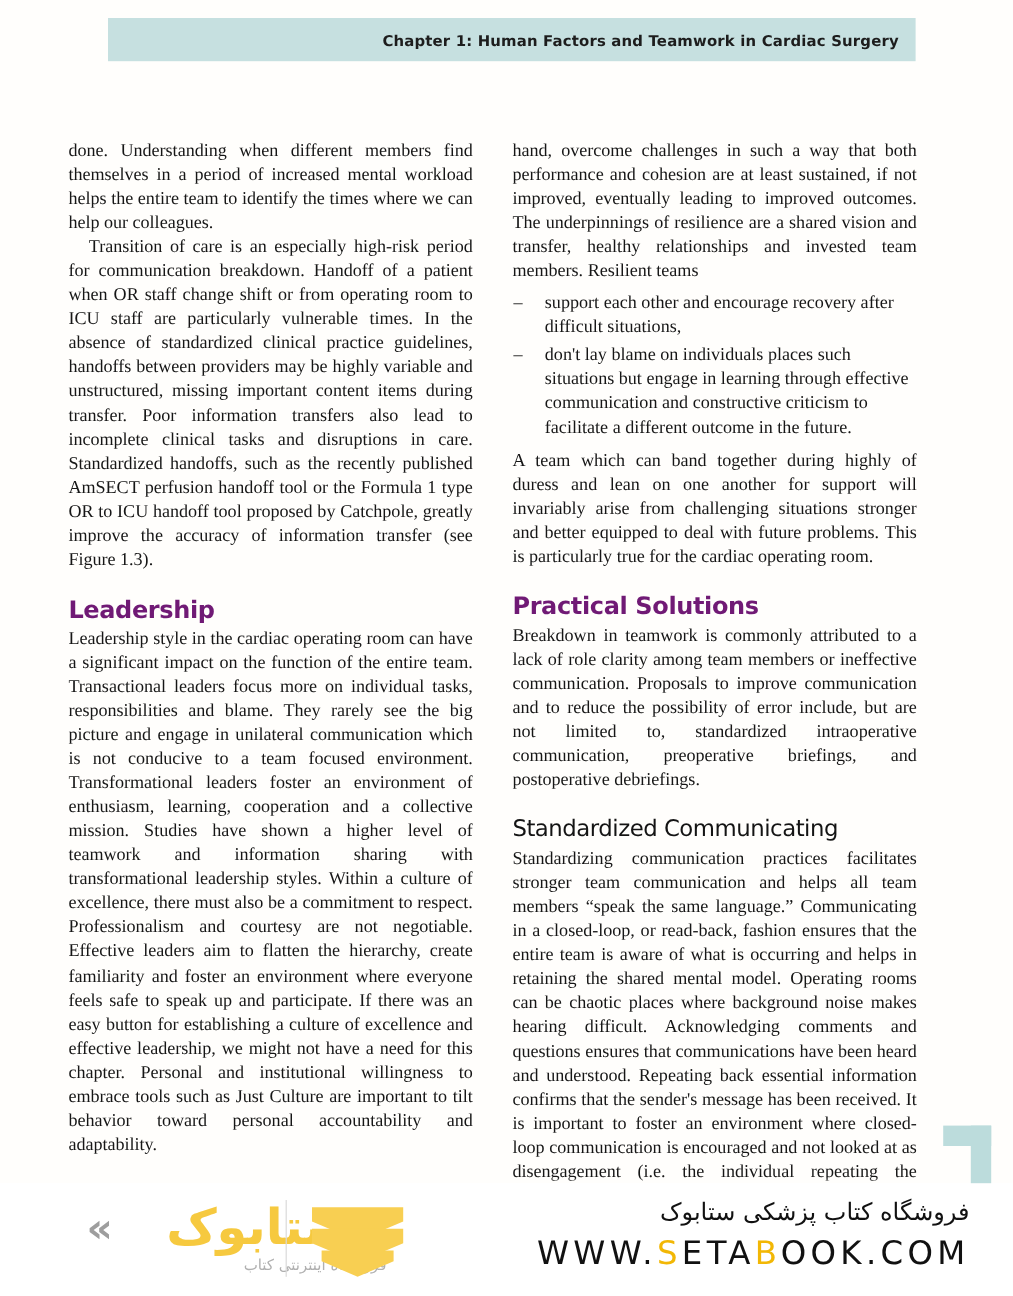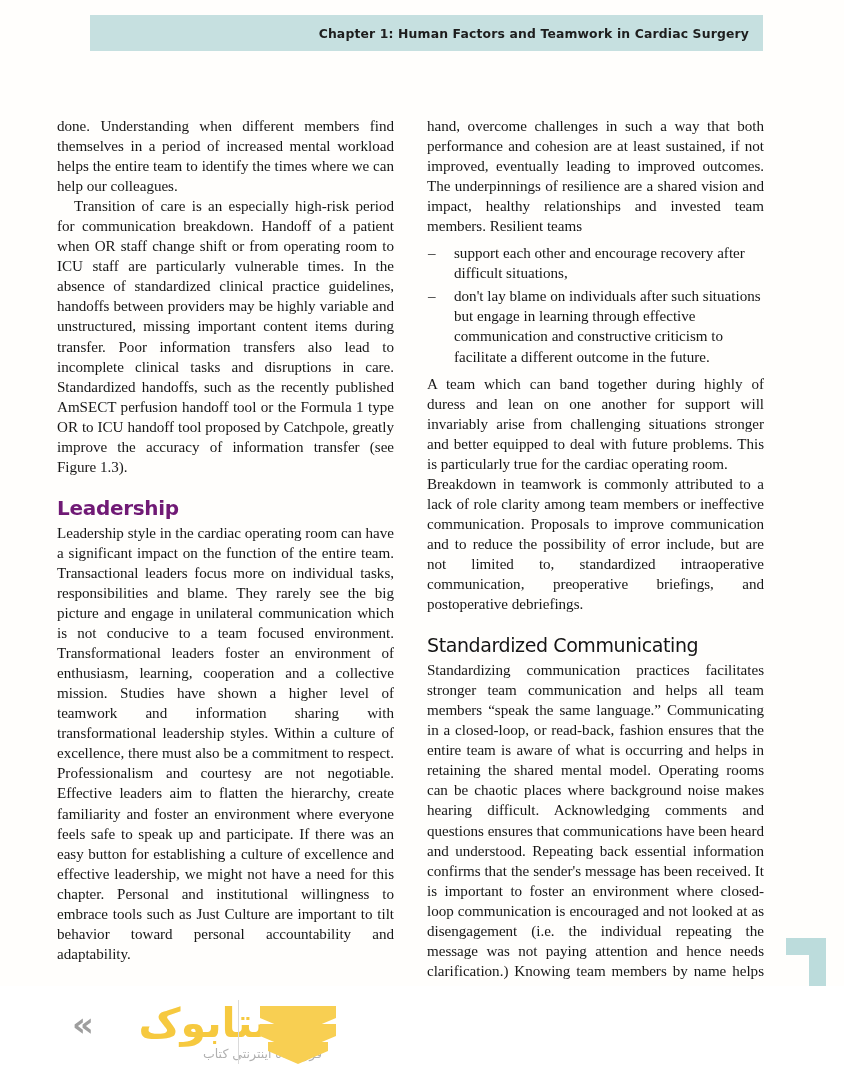--- a/index.html
+++ b/index.html
@@ -264,35 +264,36 @@
       <p class="body flush">done. Understanding when different members find themselves in a period of increased mental workload helps the entire team to identify the times where we can help our colleagues.</p>
       <p class="body indent">Transition of care is an especially high-risk period for communication breakdown. Handoff of a patient when OR staff change shift or from operating room to ICU staff are particularly vulnerable times. In the absence of standardized clinical practice guidelines, handoffs between providers may be highly variable and unstructured, missing important content items during transfer. Poor information transfers also lead to incomplete clinical tasks and disruptions in care. Standardized handoffs, such as the recently published AmSECT perfusion handoff tool or the Formula 1 type OR to ICU handoff tool proposed by Catchpole, greatly improve the accuracy of information transfer (see Figure 1.3).</p>
 
       <h2 class="teal-head">Leadership</h2>
       <p class="body flush">Leadership style in the cardiac operating room can have a significant impact on the function of the entire team. Transactional leaders focus more on individual tasks, responsibilities and blame. They rarely see the big picture and engage in unilateral communication which is not conducive to a team focused environment. Transformational leaders foster an environment of enthusiasm, learning, cooperation and a collective mission. Studies have shown a higher level of teamwork and information sharing with transformational leadership styles. Within a culture of excellence, there must also be a commitment to respect. Professionalism and courtesy are not negotiable. Effective leaders aim to flatten the hierarchy, create familiarity and foster an environment where everyone feels safe to speak up and participate. If there was an easy button for establishing a culture of excellence and effective leadership, we might not have a need for this chapter. Personal and institutional willingness to embrace tools such as Just Culture are important to tilt behavior toward personal accountability and adaptability.</p>
 
 
     </div>
 
     <div class="col">
-      <p class="body flush">hand, overcome challenges in such a way that both performance and cohesion are at least sustained, if not improved, eventually leading to improved outcomes. The underpinnings of resilience are a shared vision and impact, healthy relationships and invested team members. Resilient teams</p>
+      <p class="body flush">hand, overcome challenges in such a way that both performance and cohesion are at least sustained, if not improved, eventually leading to improved outcomes. The underpinnings of resilience are a shared vision and transfer, healthy relationships and invested team members. Resilient teams</p>
 
       <ul class="dash-list">
         <li>
           <span class="dash">–</span>
           <span>support each other and encourage recovery after difficult situations,</span>
         </li>
         <li>
           <span class="dash">–</span>
-          <span>don't lay blame on individuals after such situations but engage in learning through effective communication and constructive criticism to facilitate a different outcome in the future.</span>
+          <span>don't lay blame on individuals places such situations but engage in learning through effective communication and constructive criticism to facilitate a different outcome in the future.</span>
         </li>
       </ul>
 
       <p class="body flush">A team which can band together during highly of duress and lean on one another for support will invariably arise from challenging situations stronger and better equipped to deal with future problems. This is particularly true for the cardiac operating room.</p>
 
+      <h2 class="teal-head">Practical Solutions</h2>
       <p class="body flush">Breakdown in teamwork is commonly attributed to a lack of role clarity among team members or ineffective communication. Proposals to improve communication and to reduce the possibility of error include, but are not limited to, standardized intraoperative communication, preoperative briefings, and postoperative debriefings.</p>
 
       <h3 class="sub-head">Standardized Communicating</h3>
       <p class="body flush">Standardizing communication practices facilitates stronger team communication and helps all team members “speak the same language.” Communicating in a closed-loop, or read-back, fashion ensures that the entire team is aware of what is occurring and helps in retaining the shared mental model. Operating rooms can be chaotic places where background noise makes hearing difficult. Acknowledging comments and questions ensures that communications have been heard and understood. Repeating back essential information confirms that the sender's message has been received. It is important to foster an environment where closed-loop communication is encouraged and not looked at as disengagement (i.e. the individual repeating the message was not paying attention and hence needs clarification.) Knowing team members by name helps to make communications more direct and remove ambiguity.</p>
     </div>
   </div>
 
   <div class="fade-mask"></div>
 
   <div class="corner-mark">
@@ -311,15 +312,21 @@
       <div class="logo-divider"></div>
       <div class="logo-chevrons">
         <svg width="80" height="62" viewBox="0 0 80 62" xmlns="http://www.w3.org/2000/svg">
           <path d="M2 2 H78 V14 L40 30 L2 14 Z" fill="#f8cf52"></path>
           <path d="M2 20 H78 V32 L40 48 L2 32 Z" fill="#f8cf52"></path>
           <path d="M10 38 H70 V47 L40 60 L10 47 Z" fill="#f8cf52"></path>
         </svg>
       </div>
     </div>
 
+    <div class="footer-right">
+      <div class="footer-fa">فروشگاه کتاب پزشکی ستابوک</div>
+      <div class="footer-url">
+        <span>WWW.</span><span class="hl">S</span><span>ETA</span><span class="hl">B</span><span>OOK.COM</span>
+      </div>
+    </div>
   </div>
 
 </div>
 
 </body></html>

